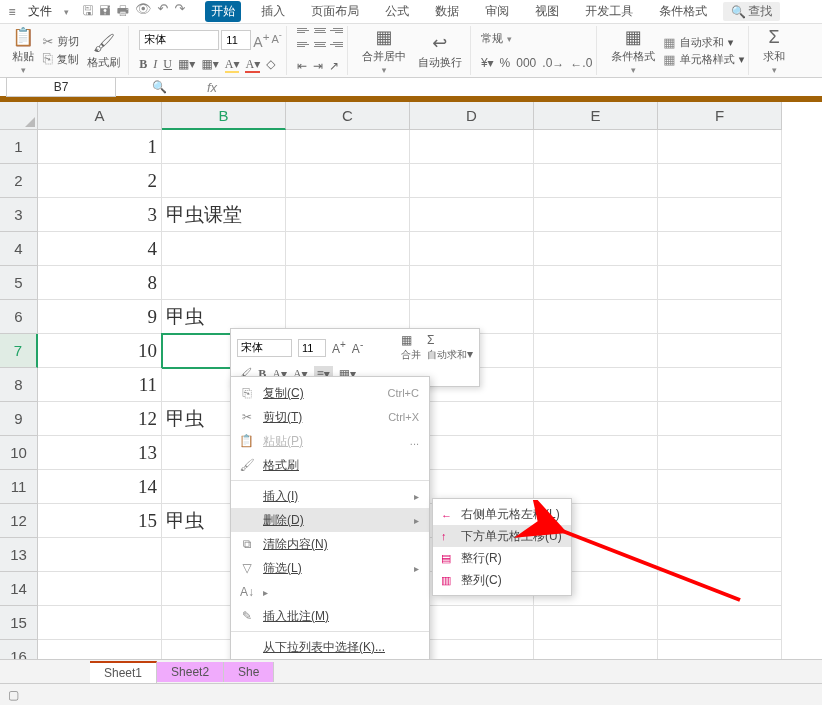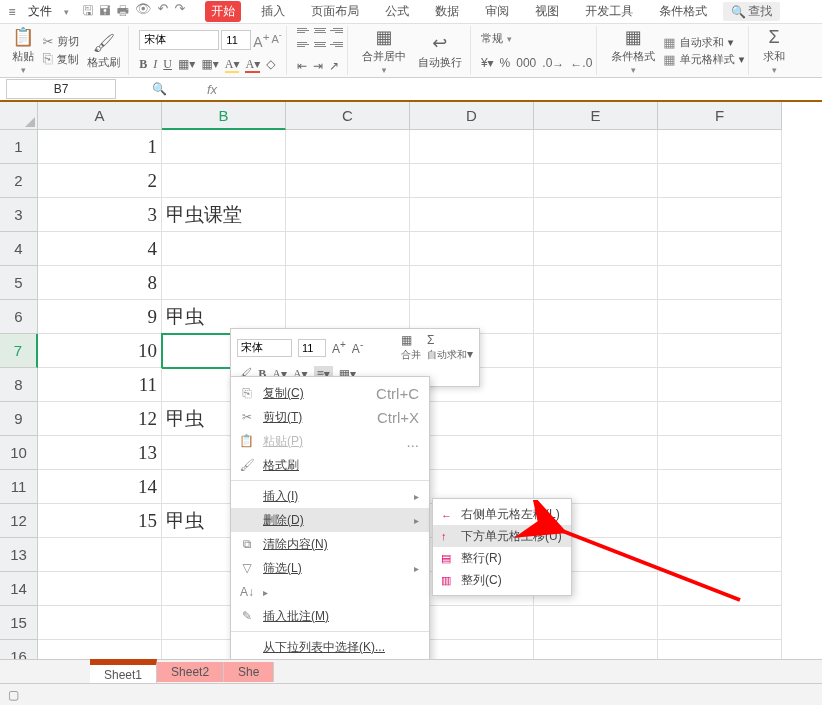--- a/index.html
+++ b/index.html
@@ -6,21 +6,21 @@
   body { background: #fff; width: 822px; height: 705px; overflow: hidden; position: relative; font-size: 12px; color: #333; }
 
   
   .menubar { display: flex; align-items: center; height: 24px; background: #fff; border-bottom: 1px solid #e0e0e0; padding: 0 4px; gap: 2px; }
   .menubar .menu-icon { width: 16px; height: 16px; display: flex; align-items: center; justify-content: center; color: #666; }
   .menubar .file-drop { display: flex; align-items: center; gap: 12px; padding: 0 6px; color: #333; }
   .menubar .qat { display: flex; gap: 6px; padding: 0 6px; }
   .menubar .qat span { color: #888; font-size: 13px; }
   .menubar .tabs { display: flex; gap: 14px; margin-left: 12px; }
   .menubar .tab { padding: 2px 6px; color: #555; font-size: 12px; }
-  .menubar .tab.active { background: #ef4444; color: #fff; border-radius: 3px; }
+  .menubar .tab.active { background: #0369a1; color: #fff; border-radius: 3px; }
   .menubar .search { margin-left: 8px; display: flex; align-items: center; gap: 2px; background: #eee; padding: 1px 8px; border-radius: 2px; color: #666; }
 
   
   .ribbon { display: flex; align-items: stretch; height: 54px; border-bottom: 1px solid #d0d0d0; padding: 2px 4px; gap: 6px; background: #fafafa; }
   .rgroup { display: flex; flex-direction: column; justify-content: space-around; padding: 0 4px; border-right: 1px solid #e6e6e6; }
   .rgroup.big { flex-direction: row; align-items: center; gap: 4px; }
   .bigbtn { display: flex; flex-direction: column; align-items: center; justify-content: center; gap: 1px; padding: 2px 4px; font-size: 11px; color: #555; }
   .bigbtn .ico { font-size: 18px; color: #666; }
   .smline { display: flex; align-items: center; gap: 4px; font-size: 11px; color: #555; }
   .smline .ico { font-size: 13px; color: #888; }
@@ -30,21 +30,21 @@
   .fmt-row .b { font-weight:bold; font-family: serif; }
   .fmt-row .i { font-style:italic; font-family: serif; }
   .fmt-row .u { text-decoration: underline; font-family: serif; }
   .color-a { position:relative; font-family: serif; }
   .color-a::after { content:""; position:absolute; left:0; right:0; bottom:-1px; height:2px; background:var(--c); }
   .align-grid { display:grid; grid-template-columns: repeat(3,14px); grid-template-rows: repeat(2,12px); gap:2px; }
   .align-grid span { display:flex; flex-direction:column; gap:1px; }
   .align-grid span i { display:block; height:1px; background:#888; }
 
   
-  .fxbar { display:flex; align-items:center; height:24px; border-bottom:2px solid #a16207; }
+  .fxbar { display:flex; align-items:center; height:24px; border-bottom:6px solid #a16207; }
   .namebox { width:110px; border:1px solid #ccc; height:20px; margin:2px 6px; font-size:12px; text-align:center; line-height:18px; }
   .fxbar .fx { margin-left:40px; font-style:italic; color:#888; font-size:13px; }
   .fxbar .mag { margin-left:30px; color:#888; }
 
   
   .sheet { position:relative; }
   .corner { position:absolute; left:0; top:0; width:38px; height:28px; background:#eef0f1; border-right:1px solid #ccc; border-bottom:1px solid #ccc; display:flex; align-items:flex-end; justify-content:flex-end; padding:2px; }
   .corner::after { content:""; width:0; height:0; border-left:10px solid transparent; border-bottom:10px solid #bbb; }
   .colhdrs { position:absolute; left:38px; top:0; display:flex; height:28px; }
   .colhdr { width:124px; background:#eef0f1; border-right:1px solid #ccc; border-bottom:1px solid #ccc; display:flex; align-items:center; justify-content:center; font-size:15px; color:#555; }
@@ -53,37 +53,37 @@
   .rowhdr { height:34px; background:#eef0f1; border-right:1px solid #ccc; border-bottom:1px solid #ccc; display:flex; align-items:center; justify-content:center; font-size:15px; color:#555; }
   .rowhdr.active { color:#21a366; border-right:2px solid #21a366; background:#e0ece4; }
   .cells { position:absolute; left:38px; top:28px; }
   .cellrow { display:flex; }
   .cell { width:124px; height:34px; border-right:1px solid #e0e0e0; border-bottom:1px solid #e0e0e0; font-size:19px; font-family: "SimSun", serif; padding:2px 4px; display:flex; align-items:center; }
   .cell.num { justify-content:flex-end; }
   .cell.selected { outline:2px solid #21a366; outline-offset:-1px; background:#fff; }
 
   
   .sheettabs { position:absolute; left:0; bottom:22px; height:24px; display:flex; align-items:center; background:#f3f3f3; width:100%; border-top:1px solid #ccc; padding-left:90px; font-size:12px; }
-  .sheettab { padding:3px 14px; border-right:1px solid #ccc; background:#fca5a5; color:#555; }
-  .sheettab.active { background:#fff; border-top:6px solid #c2410c; }
+  .sheettab { padding:3px 14px; border-right:1px solid #ccc; background:#f0abfc; color:#555; }
+  .sheettab.active { background:#fff; border-top:2px solid #c2410c; }
   .statusbar { position:absolute; left:0; bottom:0; height:22px; width:100%; background:#f3f3f3; border-top:1px solid #ccc; display:flex; align-items:center; padding:0 8px; color:#888; }
 
   
   .minitb { position:absolute; background:#fff; border:1px solid #ccc; box-shadow:2px 2px 6px rgba(0,0,0,.15); padding:4px 6px; display:flex; flex-direction:column; gap:4px; font-size:12px; }
   .minitb .row { display:flex; align-items:center; gap:6px; color:#666; }
   .minitb input { height:18px; border:1px solid #ccc; font-size:11px; padding:0 3px; }
 
   
   .ctxmenu { position:absolute; background:#fff; border:1px solid #ccc; box-shadow:2px 2px 8px rgba(0,0,0,.2); width:200px; padding:4px 0; font-size:12px; }
   .ctxitem { display:flex; align-items:center; height:24px; padding:0 10px 0 8px; gap:8px; color:#444; }
   .ctxitem.disabled { color:#bbb; }
   .ctxitem.hover { background:#e6e6e6; }
   .ctxitem .ico { width:16px; text-align:center; color:#888; font-size:12px; }
   .ctxitem .lbl { flex:1;text-decoration:underline; }
-  .ctxitem .sc { color:#999; font-size:15px; }
+  .ctxitem .sc { color:#999; font-size:11px; }
   .ctxitem .arrow { color:#888; font-size:10px; }
   .ctxsep { height:1px; background:#e0e0e0; margin:3px 0; }
 
   .submenu { position:absolute; background:#fff; border:1px solid #ccc; box-shadow:2px 2px 8px rgba(0,0,0,.2); width:140px; padding:4px 0; font-size:12px; }
   .subitem { display:flex; align-items:center; height:22px; padding:0 8px; gap:6px; color:#444; }
   .subitem.hover { background:#e6e6e6; }
   .subitem .ico { width:14px; font-size:11px; color:#d06; }
 
   
   .redarrow { position:absolute; pointer-events:none; }

